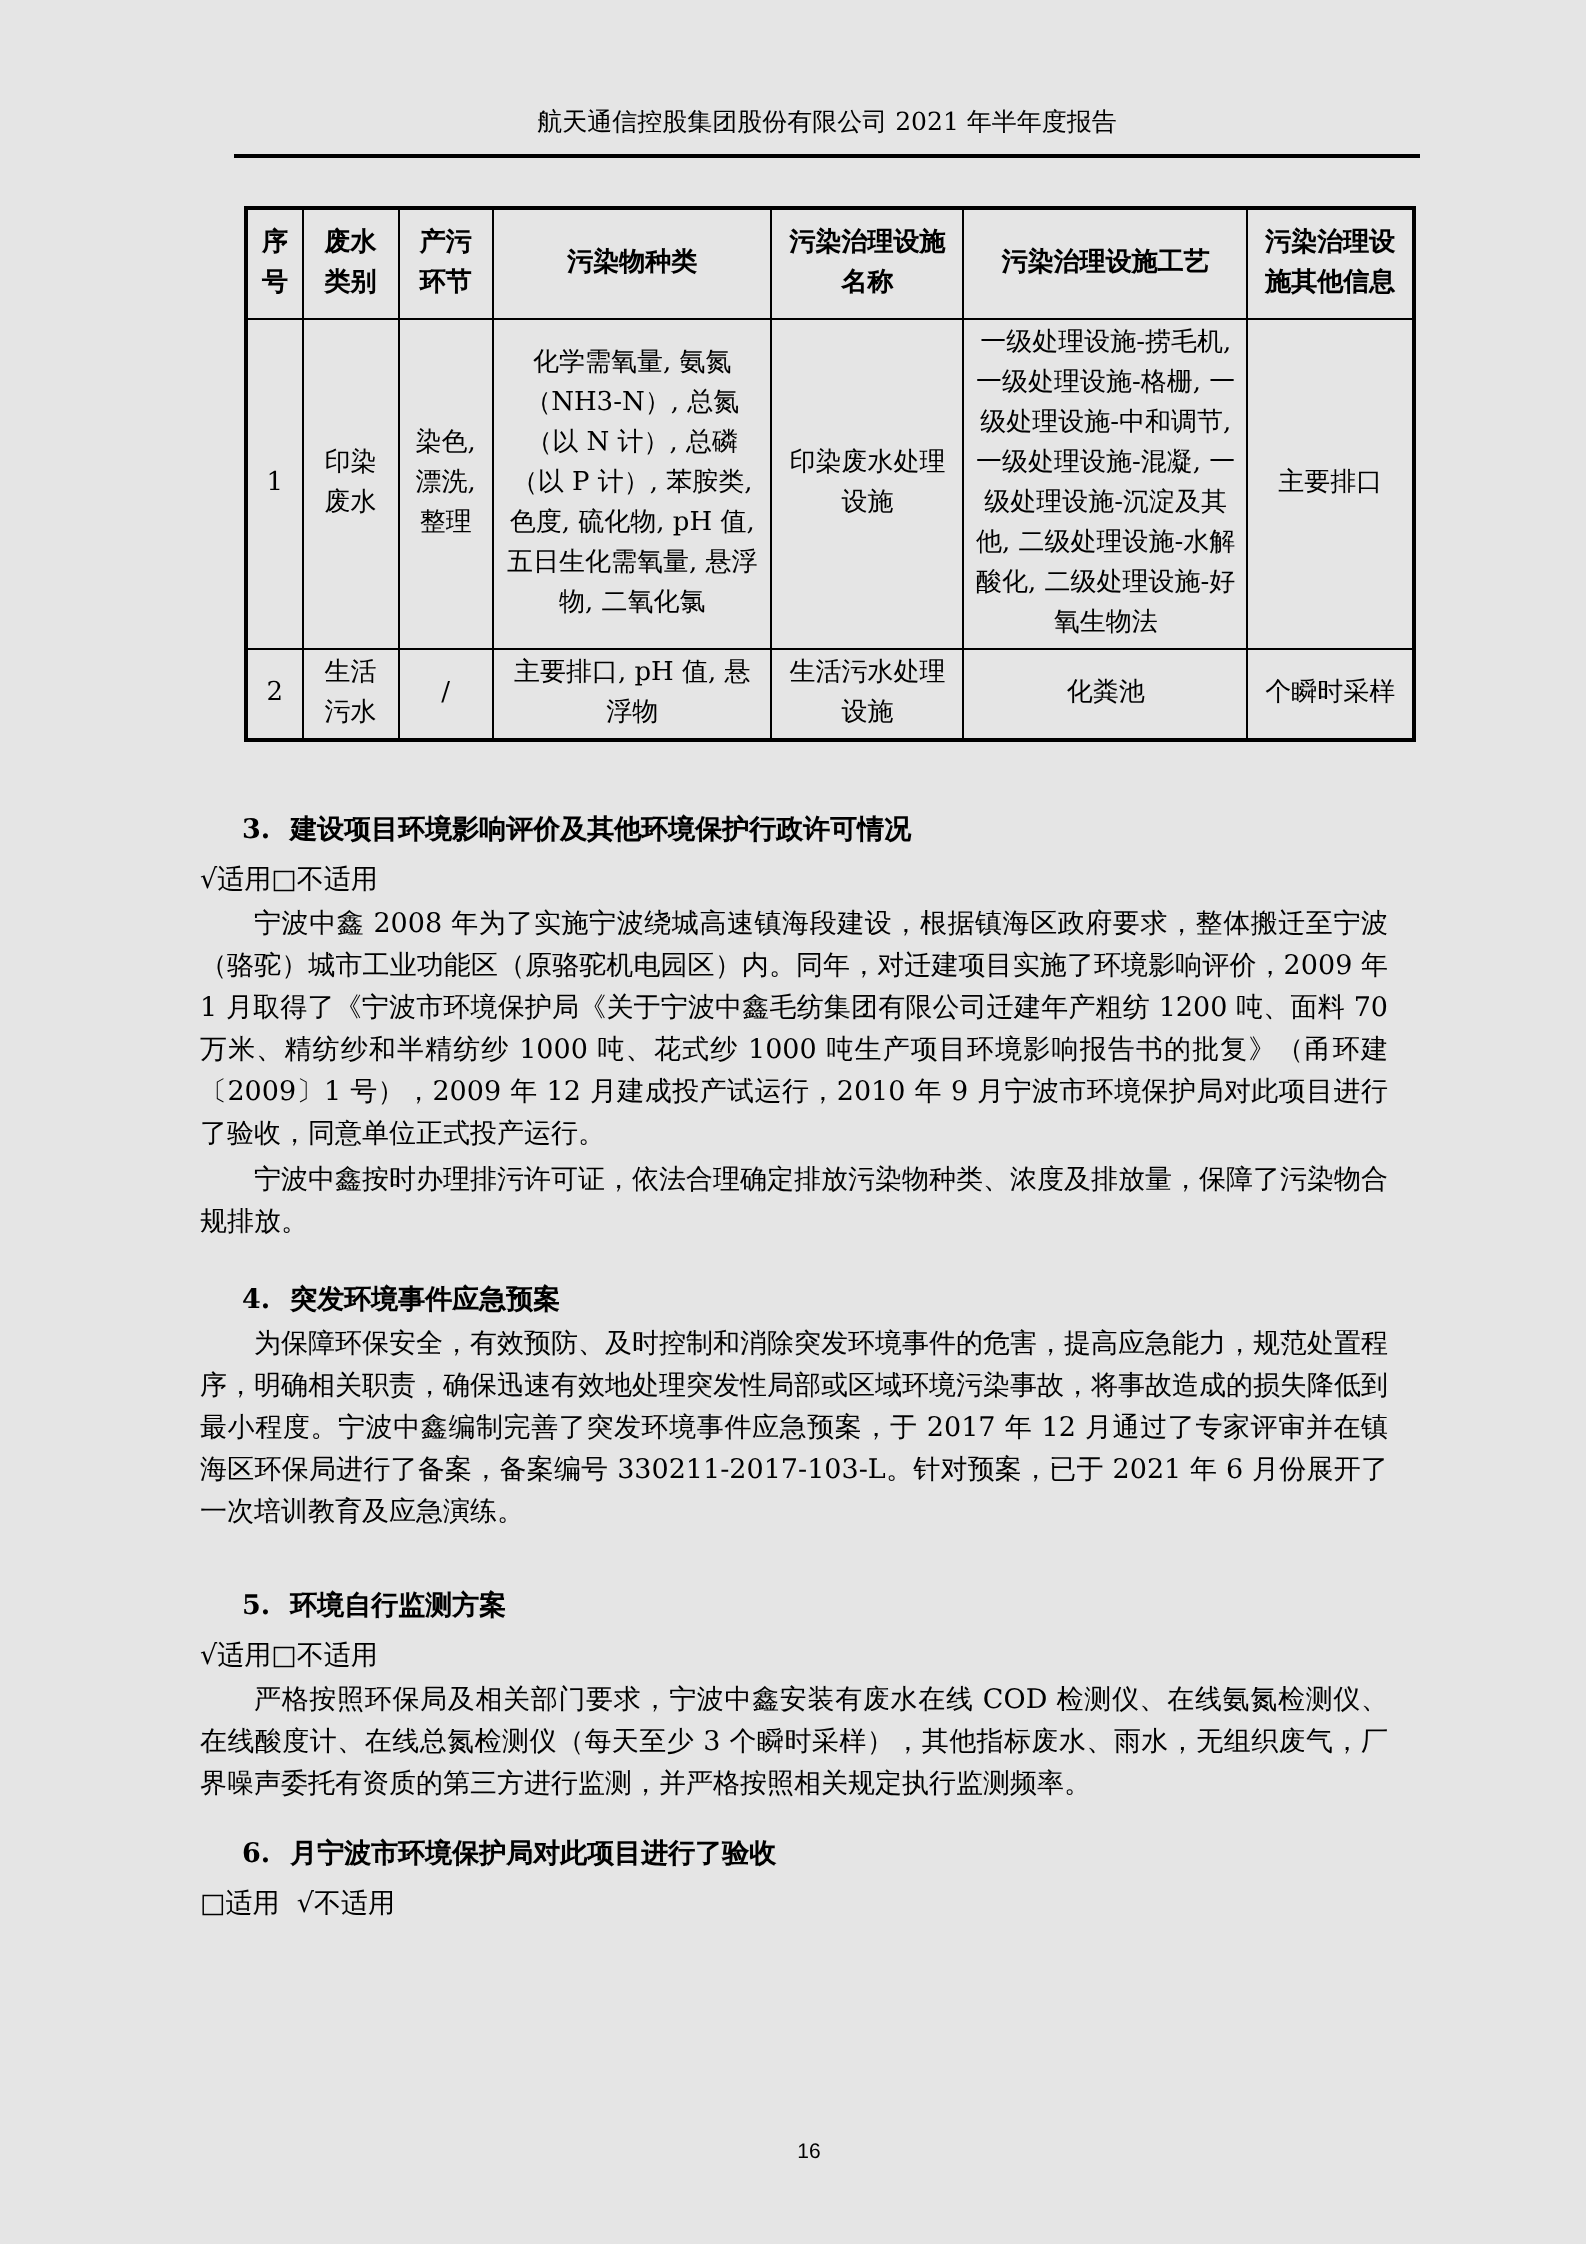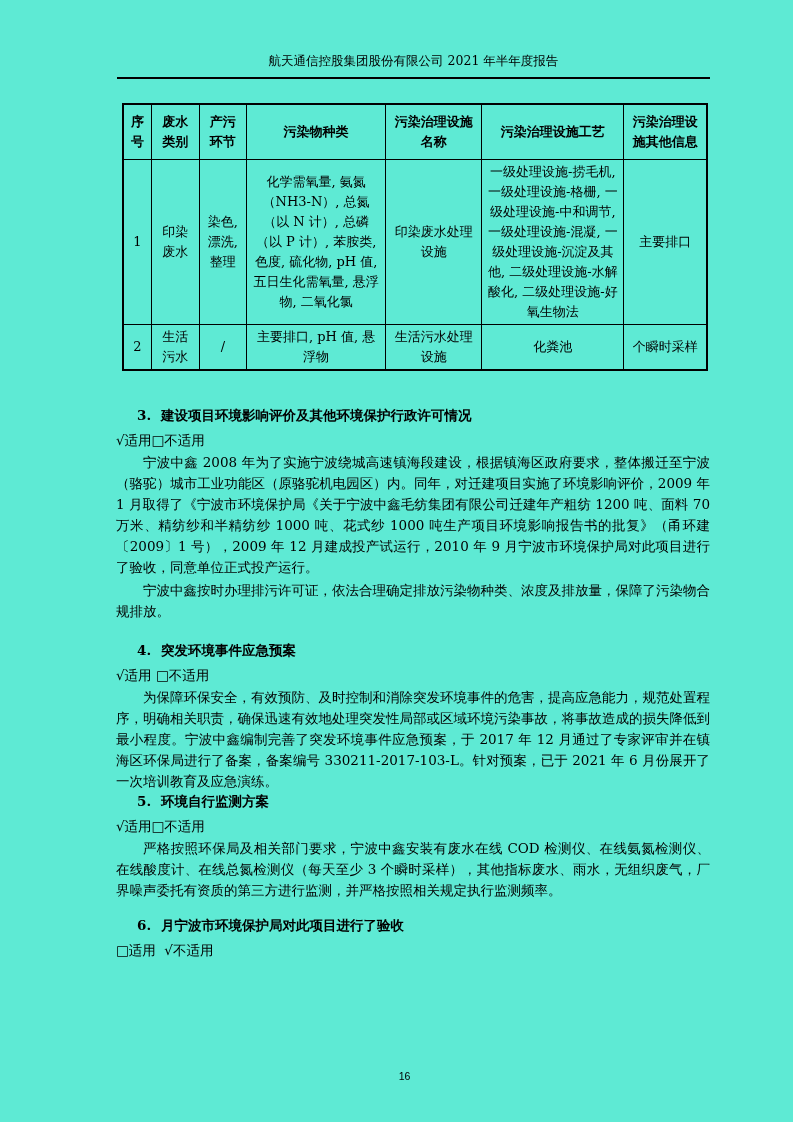--- a/index.html
+++ b/index.html
@@ -2,21 +2,21 @@
 <html><head>
 <meta charset="utf-8">
 <style>
   * { margin: 0; padding: 0; box-sizing: border-box; }
   html, body { background: #888; }
   .page {
     position: relative;
     width: 793px;
     height: 1122px;
     margin: 0 auto;
-    background: #5eead4;
+    background: #e5e5e5;
     color: #000;
     font-family: "DejaVu Serif", serif;
     overflow: hidden;
   }
   
   .doc-header {
     position: absolute;
     top: 53px;
     left: 117px;
     width: 593px;
@@ -45,21 +45,21 @@
     font-weight: normal;
   }
   table.env-table th { font-weight: bold; }
   tr.hdr-row  { height: 55px; }
   tr.row-1    { height: 162px; }
   tr.row-2    { height: 42px; }
   
   .sections {
     position: absolute;
     top: 388px;
-    left: 116px;
+    left: 100px;
     width: 594px;
     font-size: 13.5px;
   }
   .section-heading {
     font-weight: bold;
     padding-left: 21px;
     line-height: 19px;
   }
   .section-heading .sec-num { display: inline-block; margin-right: 10px; }
   .applicability {
@@ -68,21 +68,21 @@
     white-space: pre-wrap;
   }
   .section p {
     text-indent: 2em;
     text-align: justify;
     line-height: 21px;
     margin-top: 2px;
   }
   .mt-s3 { margin-top: 18px; }
   .mt-s4 { margin-top: 19px; }
-  .mt-s5 { }
+  .mt-s5 { margin-top: 27px; }
   .mt-s6 { margin-top: 15px; }
   
   .page-number {
     position: absolute;
     top: 1070px;
     left: 0;
     width: 100%;
     text-align: center;
     font-size: 10.5px;
     font-family: "Liberation Sans", sans-serif;
@@ -147,21 +147,20 @@
       </div>
       <div class="applicability">√适用□不适用</div>
       <p>宁波中鑫 2008 年为了实施宁波绕城高速镇海段建设，根据镇海区政府要求，整体搬迁至宁波（骆驼）城市工业功能区（原骆驼机电园区）内。同年，对迁建项目实施了环境影响评价，2009 年 1 月取得了《宁波市环境保护局《关于宁波中鑫毛纺集团有限公司迁建年产粗纺 1200 吨、面料 70 万米、精纺纱和半精纺纱 1000 吨、花式纱 1000 吨生产项目环境影响报告书的批复》（甬环建〔2009〕1 号），2009 年 12 月建成投产试运行，2010 年 9 月宁波市环境保护局对此项目进行了验收，同意单位正式投产运行。</p>
       <p>宁波中鑫按时办理排污许可证，依法合理确定排放污染物种类、浓度及排放量，保障了污染物合规排放。</p>
     </div>
 
     <div class="section mt-s4">
       <div class="section-heading">
         <span class="sec-num">4.</span><span>突发环境事件应急预案</span>
       </div>
-      <div class="applicability">√适用 □不适用</div>
       <p>为保障环保安全，有效预防、及时控制和消除突发环境事件的危害，提高应急能力，规范处置程序，明确相关职责，确保迅速有效地处理突发性局部或区域环境污染事故，将事故造成的损失降低到最小程度。宁波中鑫编制完善了突发环境事件应急预案，于 2017 年 12 月通过了专家评审并在镇海区环保局进行了备案，备案编号 330211-2017-103-L。针对预案，已于 2021 年 6 月份展开了一次培训教育及应急演练。</p>
     </div>
 
     <div class="section mt-s5">
       <div class="section-heading">
         <span class="sec-num">5.</span><span>环境自行监测方案</span>
       </div>
       <div class="applicability">√适用□不适用</div>
       <p>严格按照环保局及相关部门要求，宁波中鑫安装有废水在线 COD 检测仪、在线氨氮检测仪、在线酸度计、在线总氮检测仪（每天至少 3 个瞬时采样），其他指标废水、雨水，无组织废气，厂界噪声委托有资质的第三方进行监测，并严格按照相关规定执行监测频率。</p>
     </div>

